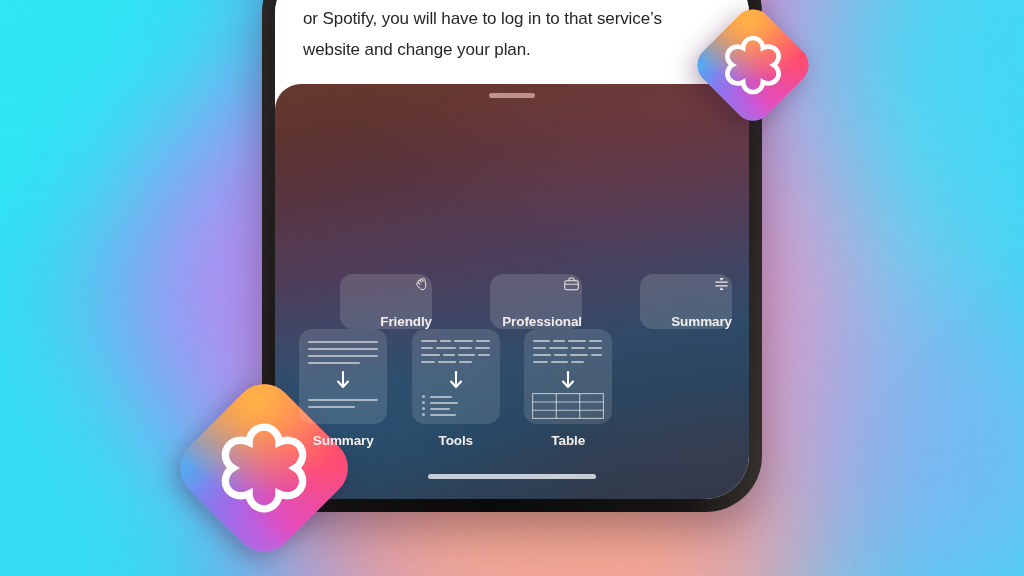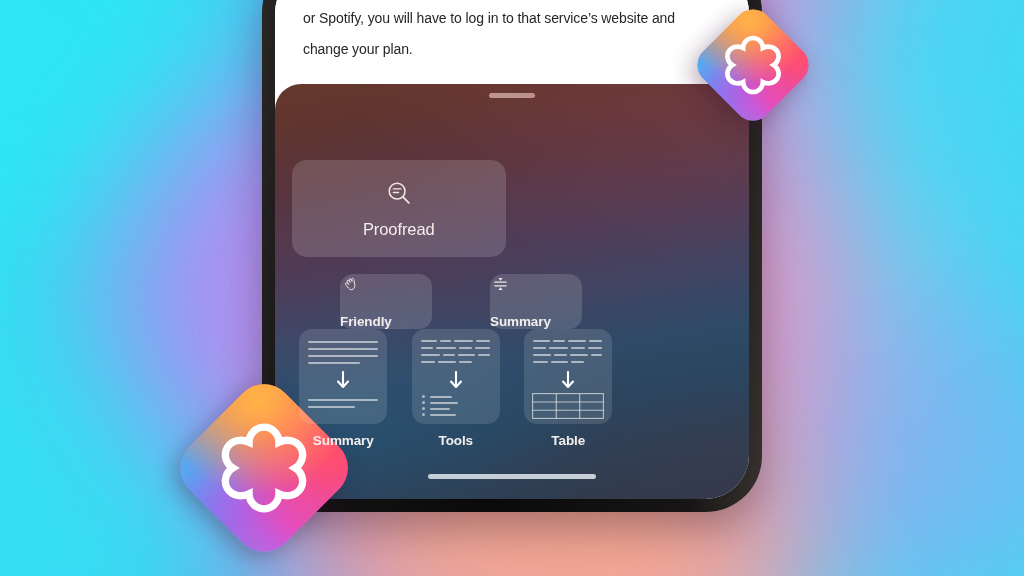--- a/index.html
+++ b/index.html
@@ -37,21 +37,21 @@
     position:absolute; left:13px; top:13px; right:13px; bottom:13px;
     border-radius:44px; overflow:hidden; background:#ffffff;
   }
 
   
   #article {
     position:absolute; left:0; top:0; right:0; height:130px;
     background:#ffffff; padding:34px 28px 0 28px;
   }
   #article p {
-    color:#26262a; font-size:14px; line-height:31px; letter-spacing:-.1px;
+    color:#26262a; font-size:17px; line-height:31px; letter-spacing:-.1px;
   }
 
   
   #sheet {
     position:absolute; left:0; right:0; top:115px; bottom:0;
     border-top-left-radius:26px; border-top-right-radius:26px;
     background:
       linear-gradient(170deg,
         rgba(101,57,44,1) 0%,
         rgba(96,53,48,1) 10%,
@@ -99,21 +99,21 @@
   .tile-big {
     height:97px; border-radius:15px;
     background:rgba(255,255,255,.155);
     display:flex; flex-direction:column; align-items:center; justify-content:center; gap:12px;
   }
   .tile-big .lbl { color:#f4eeec; font-size:16.5px; letter-spacing:-.1px; }
 
   .tile-sm {
     height:55px; border-radius:13px;
     background:rgba(255,255,255,.145);
-    display:flex; flex-direction:column; align-items:flex-start; justify-content:center; gap:20px;margin-left:48px;
+    display:flex; flex-direction:column; align-items:flex-end; justify-content:center; gap:20px;margin-left:48px;
   }
   .tile-sm .lbl { color:#f3eeec; font-size:13.5px; font-weight:600; letter-spacing:-.1px; }
 
   .trans { display:flex; flex-direction:column; align-items:center; gap:9px; }
   .trans-card {
     width:88px; height:95px; border-radius:13px;
     background:rgba(255,255,255,.125);
     position:relative; overflow:hidden;
   }
   .trans .lbl { color:#f3eeec; font-size:13.5px; font-weight:600; letter-spacing:-.1px; }
@@ -164,45 +164,44 @@
 
     <div id="article">
       <p>or Spotify, you will have to log in to that service’s website and change your plan.</p>
     </div>
 
     <div id="sheet">
       <div id="grabber"></div>
 
 
       <div class="grid" id="row-main">
-        <div class="tile-big">
-          <svg width="30" height="30" viewBox="0 0 32 32">
-            <circle cx="14" cy="14" r="8.4" fill="none" stroke="#f0e7e4" stroke-width="1.7"></circle>
-            <line x1="20.2" y1="20.2" x2="26.5" y2="26.5" stroke="#f0e7e4" stroke-width="1.9" stroke-linecap="round"></line>
-            <line x1="10" y1="11.6" x2="18" y2="11.6" stroke="#f0e7e4" stroke-width="1.5" stroke-linecap="round"></line>
-            <line x1="10" y1="15.4" x2="15.5" y2="15.4" stroke="#f0e7e4" stroke-width="1.5" stroke-linecap="round"></line>
-          </svg>
-          <div class="lbl">Proofread</div>
-        </div>
 
       </div>
 
       <div class="grid" id="row-tone">
         <div class="tile-sm">
           <svg width="21" height="21" viewBox="0 0 28 28">
             <g fill="none" stroke="#f0e7e4" stroke-width="1.4" stroke-linecap="round" stroke-linejoin="round">
               <path d="M10.5 18.8 C7.5 16 6.2 13.6 7.3 12.6 C8.3 11.6 9.9 12.7 11.3 14.2"></path>
               <path d="M11.4 14.4 C9.3 11.5 8.6 9.6 9.7 8.8 C10.8 8 12 9.3 13.4 11.3"></path>
               <path d="M13.5 11.5 C12 8.9 11.7 7.2 12.9 6.7 C14.1 6.2 15 7.6 16 9.7"></path>
               <path d="M16 9.9 C15.3 7.6 15.5 6.2 16.7 6 C17.9 5.8 18.5 7.2 18.9 9.4 L19.9 14.4 C20.6 18 19 21 16 22 C13.6 22.8 11.9 20.5 10.4 18.7"></path>
             </g>
           </svg>
           <div class="lbl">Friendly</div>
         </div>
 
+        <div class="tile-sm">
+          <svg width="21" height="21" viewBox="0 0 28 28">
+            <rect x="4.5" y="9.5" width="19" height="12.5" rx="2.6" fill="none" stroke="#f0e7e4" stroke-width="1.45"></rect>
+            <path d="M10.5 9.4 V7.6 A1.9 1.9 0 0 1 12.4 5.7 H15.6 A1.9 1.9 0 0 1 17.5 7.6 V9.4" fill="none" stroke="#f0e7e4" stroke-width="1.45" stroke-linecap="round"></path>
+            <line x1="4.8" y1="14.3" x2="23.2" y2="14.3" stroke="#f0e7e4" stroke-width="1.3"></line>
+          </svg>
+          <div class="lbl">Professional</div>
+        </div>
 
         <div class="tile-sm">
           <svg width="21" height="21" viewBox="0 0 28 28">
             <line x1="6" y1="11.4" x2="22" y2="11.4" stroke="#f0e7e4" stroke-width="1.6" stroke-linecap="round"></line>
             <line x1="6" y1="16.6" x2="22" y2="16.6" stroke="#f0e7e4" stroke-width="1.6" stroke-linecap="round"></line>
             <path d="M11 5.6 H17 L14 9.4 Z" fill="#f0e7e4"></path>
             <path d="M11 22.4 H17 L14 18.6 Z" fill="#f0e7e4"></path>
           </svg>
           <div class="lbl">Summary</div>
         </div>

